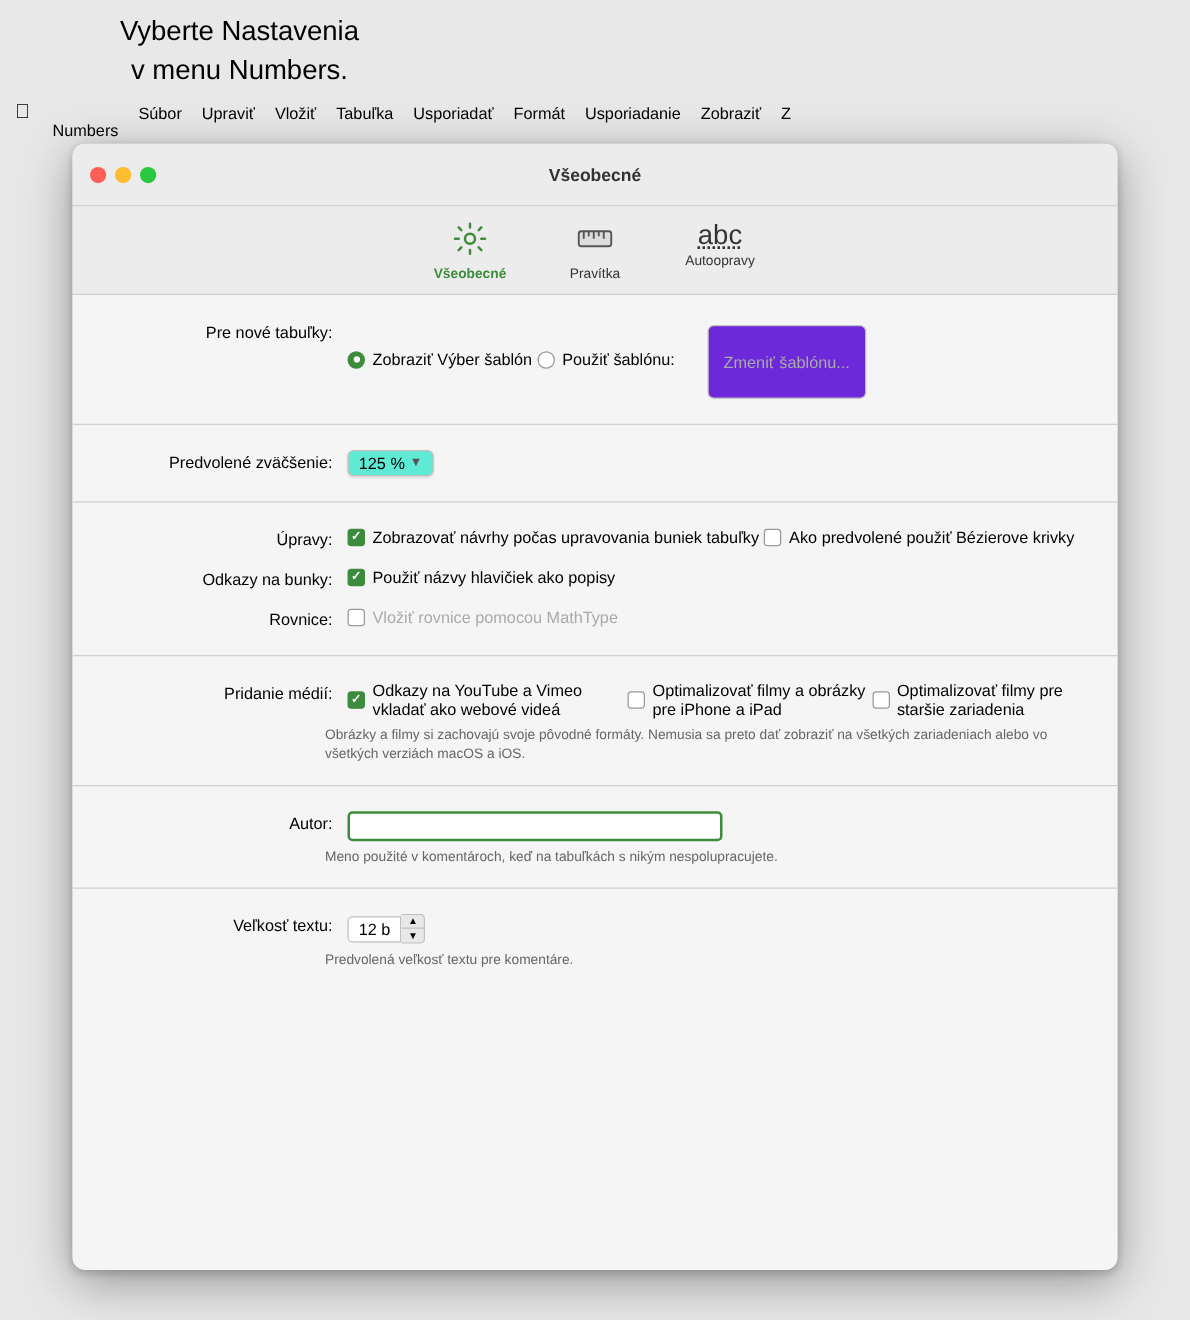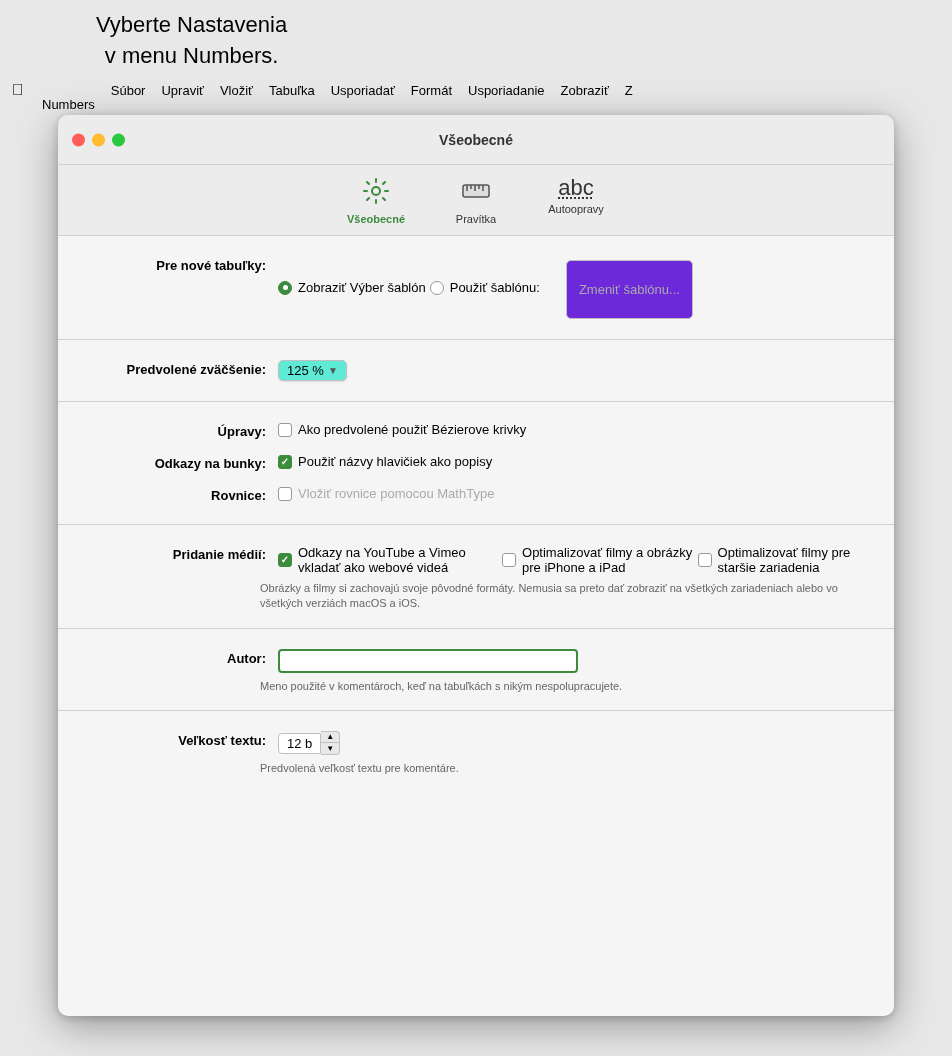--- a/index.html
+++ b/index.html
@@ -148,21 +148,21 @@
 
     
     .row {
       display: flex;
       align-items: flex-start;
       padding: 4px 30px;
       min-height: 26px;
     }
     .row-label {
       font-size: 13px;
-      font-weight: 700;
+      font-weight: 400;
       color: #000;
       text-align: right;
       min-width: 190px;
       padding-right: 12px;
       padding-top: 2px;
       flex-shrink: 0;
     }
     .row-content {
       flex: 1;
       display: flex;
@@ -423,20 +423,24 @@
           </div>
         </div>
       </div>
     </div>
 
     <div class="section">
       <div class="row">
         <div class="row-label">Úpravy:</div>
         <div class="row-content">
           <div class="row-inline">
+            <div class="checkbox checked"></div>
+            <span class="row-text">Zobrazovať návrhy počas upravovania buniek tabuľky</span>
+          </div>
+          <div class="row-inline">
             <div class="checkbox"></div>
             <span class="row-text">Ako predvolené použiť Bézierove krivky</span>
           </div>
         </div>
       </div>
       <div class="row" style="margin-top: 6px;">
         <div class="row-label">Odkazy na bunky:</div>
         <div class="row-content">
           <div class="row-inline">
             <div class="checkbox checked"></div>

